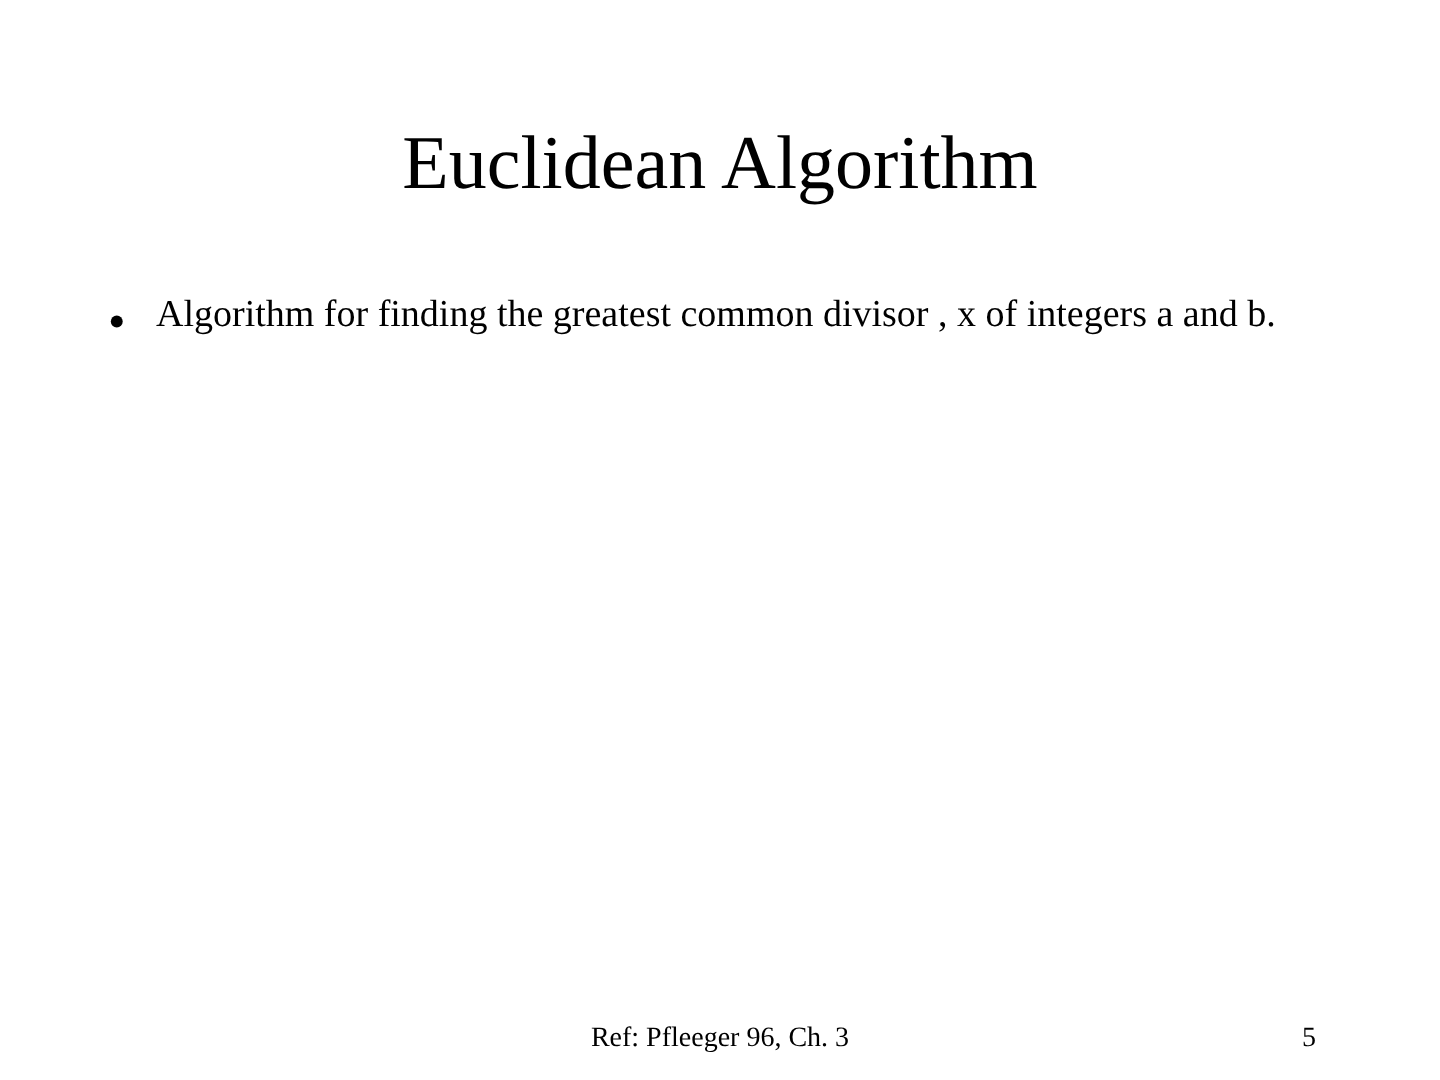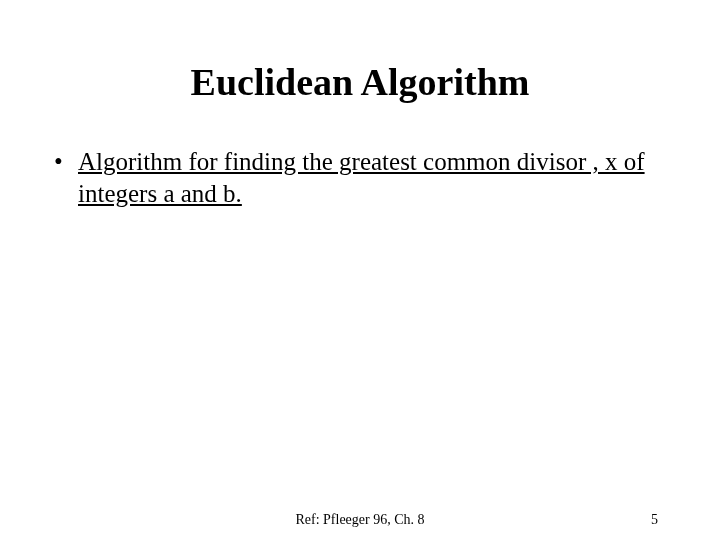--- a/index.html
+++ b/index.html
@@ -14,34 +14,33 @@
     }
     .slide {
       width: 100%;
       height: 100%;
       padding: 60px 50px 40px 50px;
       position: relative;
     }
     .title {
       text-align: center;
       font-size: 38px;
-      font-weight: bold;
+      font-weight: normal;
       margin-bottom: 42px;
     }
     .bullets {
       list-style: none;
       padding-left: 0;
     }
     .bullets li {
-      font-size: 25px;
+      font-size: 19px;
       line-height: 1.28;
       padding-left: 28px;
       position: relative;
       margin-bottom: 2px;
-      text-decoration: underline;
     }
     .bullets li::before {
       content: "•";
       position: absolute;
       left: 4px;
       top: 0;
       font-size: 25px;
     }
     .footer {
       position: absolute;
@@ -63,16 +62,16 @@
   </style>
 </head>
 <body>
 
 <div class="slide">
   <h1 class="title">Euclidean Algorithm</h1>
   <ul class="bullets">
     <li>Algorithm for finding the greatest common divisor , x of  integers a and b.</li>
   </ul>
   <div class="footer">
-    <span class="footer-ref">Ref: Pfleeger 96, Ch. 8</span>
+    <span class="footer-ref">Ref: Pfleeger 96, Ch. 3</span>
     <span class="footer-num">5</span>
   </div>
 </div>
 
 </body></html>

